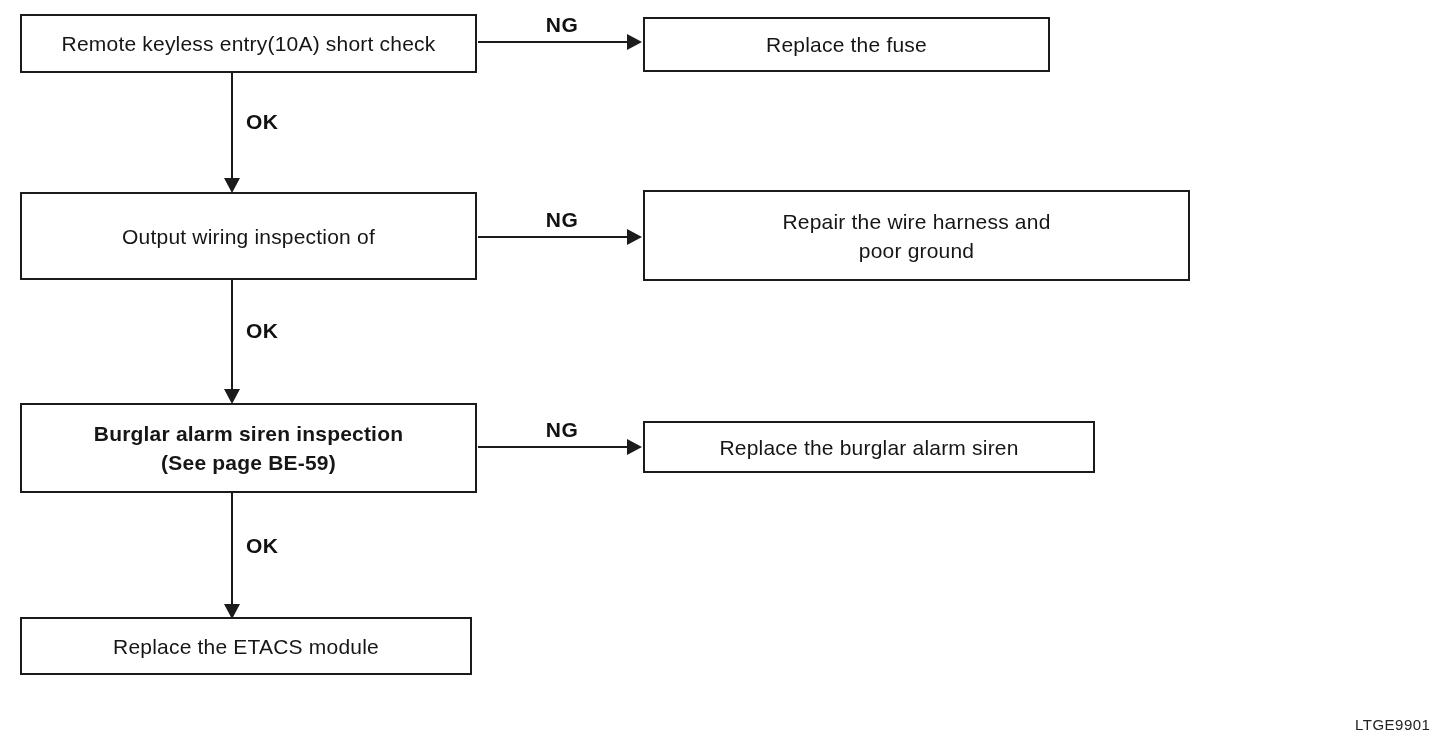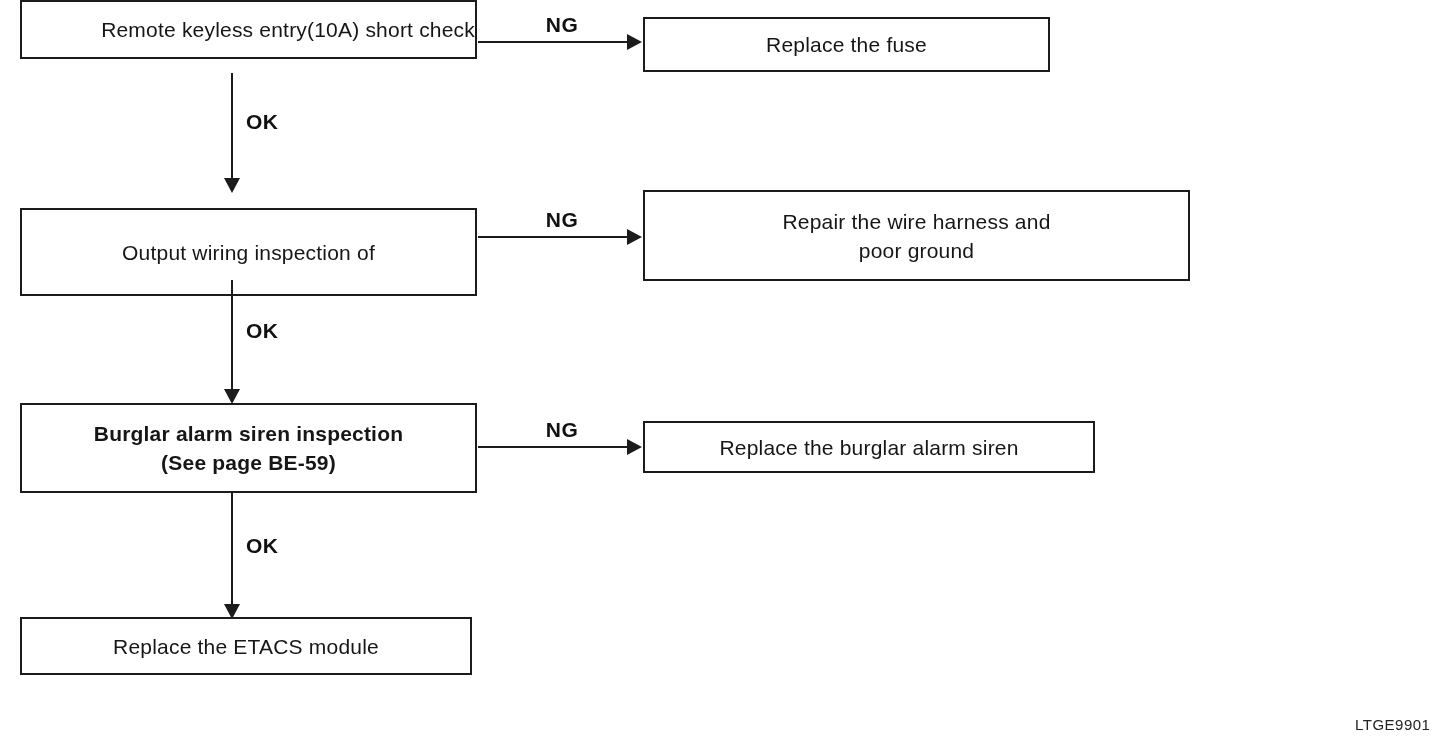--- a/index.html
+++ b/index.html
@@ -72,37 +72,37 @@
     font-size: 15px;
     color: #222222;
     letter-spacing: 0.5px;
   }
 </style>
 </head>
 <body>
 
 <div class="canvas">
 
-  <div class="fc-box" style="left:20px; top:0; width:457px; height:59px;align-items:flex-end;">
+  <div class="fc-box" style="left:20px; top:14px; width:457px; height:59px;">
     <div>Remote keyless entry(10A) short check</div>
   </div>
 
   <div class="flow-label ng-label" style="left:478px; top:13px;">NG</div>
   <div class="hline" style="left:478px; top:41px; width:150px;"></div>
   <div class="arrowhead-right" style="left:627px; top:34px;"></div>
 
   <div class="fc-box" style="left:643px; top:17px; width:407px; height:55px;">
     <div>Replace the fuse</div>
   </div>
 
   <div class="vline" style="left:231px; top:73px; height:110px;"></div>
   <div class="arrowhead-down" style="left:224px; top:178px;"></div>
   <div class="flow-label" style="left:246px; top:110px;">OK</div>
 
-  <div class="fc-box" style="left:20px; top:192px; width:457px; height:88px;margin-top:16px;">
+  <div class="fc-box" style="left:20px; top:192px; width:457px; height:88px;">
     <div>Output wiring inspection of</div>
   </div>
 
   <div class="flow-label ng-label" style="left:478px; top:208px;">NG</div>
   <div class="hline" style="left:478px; top:236px; width:150px;"></div>
   <div class="arrowhead-right" style="left:627px; top:229px;"></div>
 
   <div class="fc-box" style="left:643px; top:190px; width:547px; height:91px;">
     <div>Repair the wire harness and</div>
     <div>poor ground</div>

